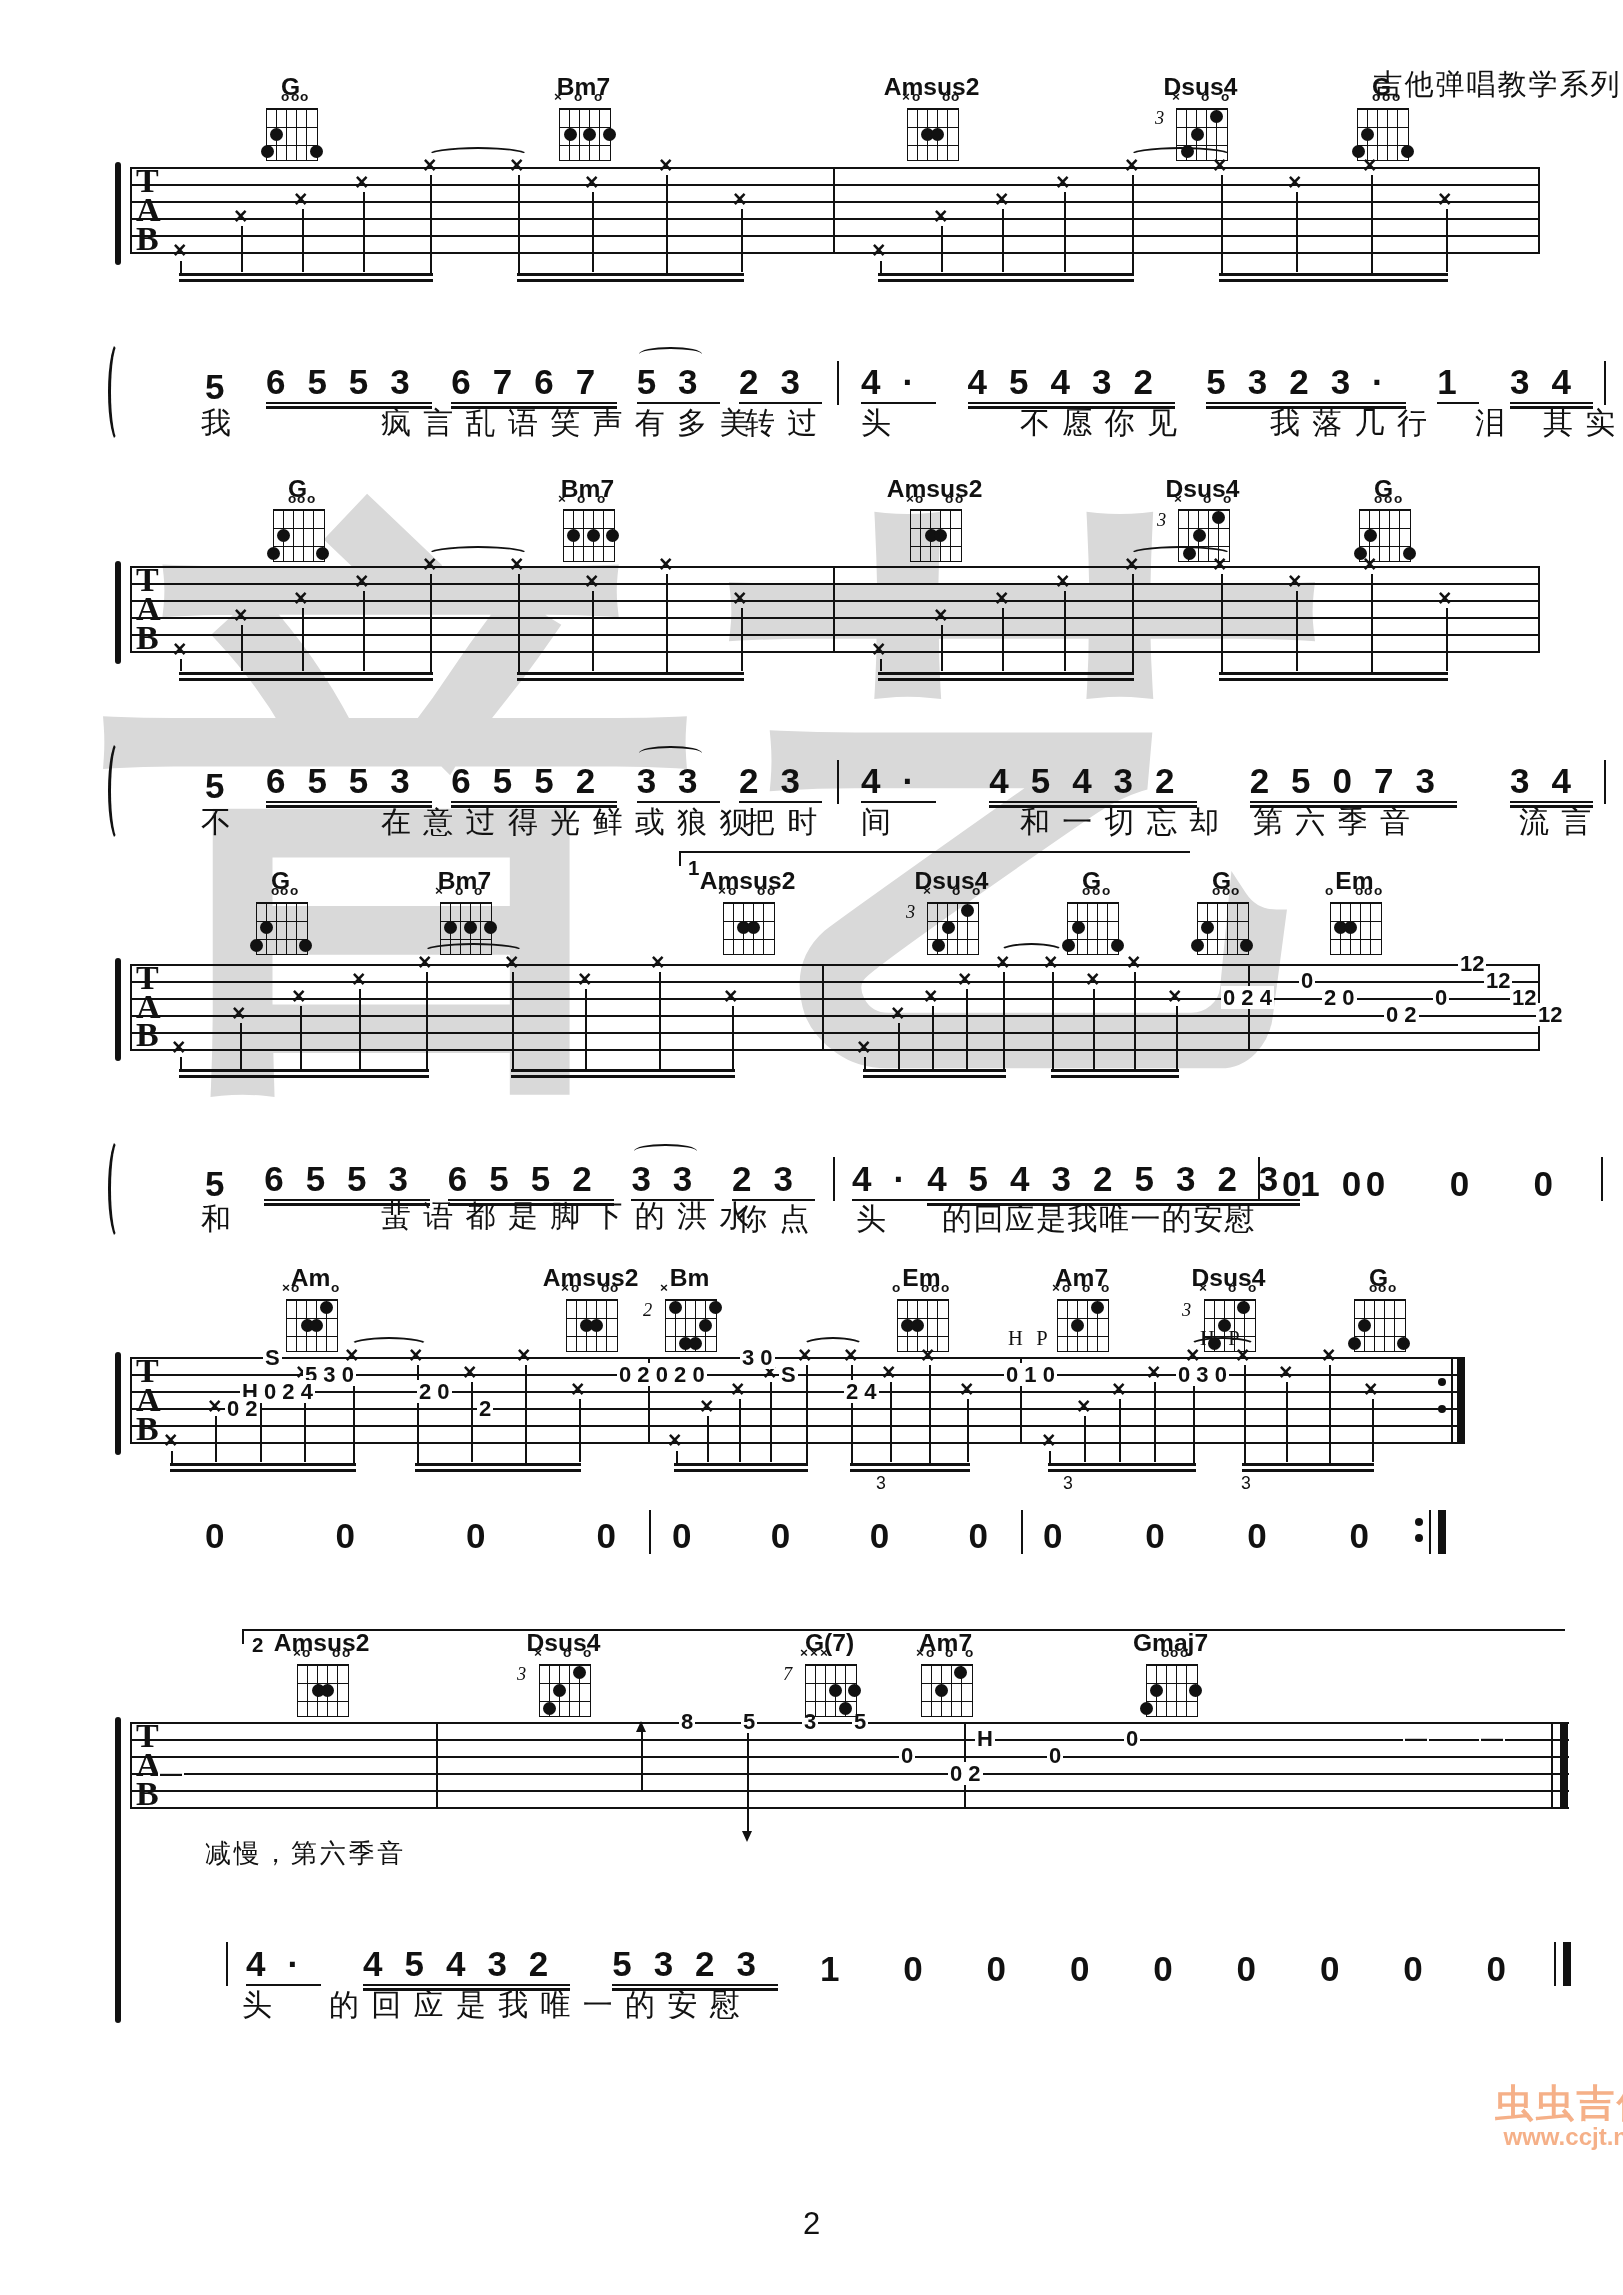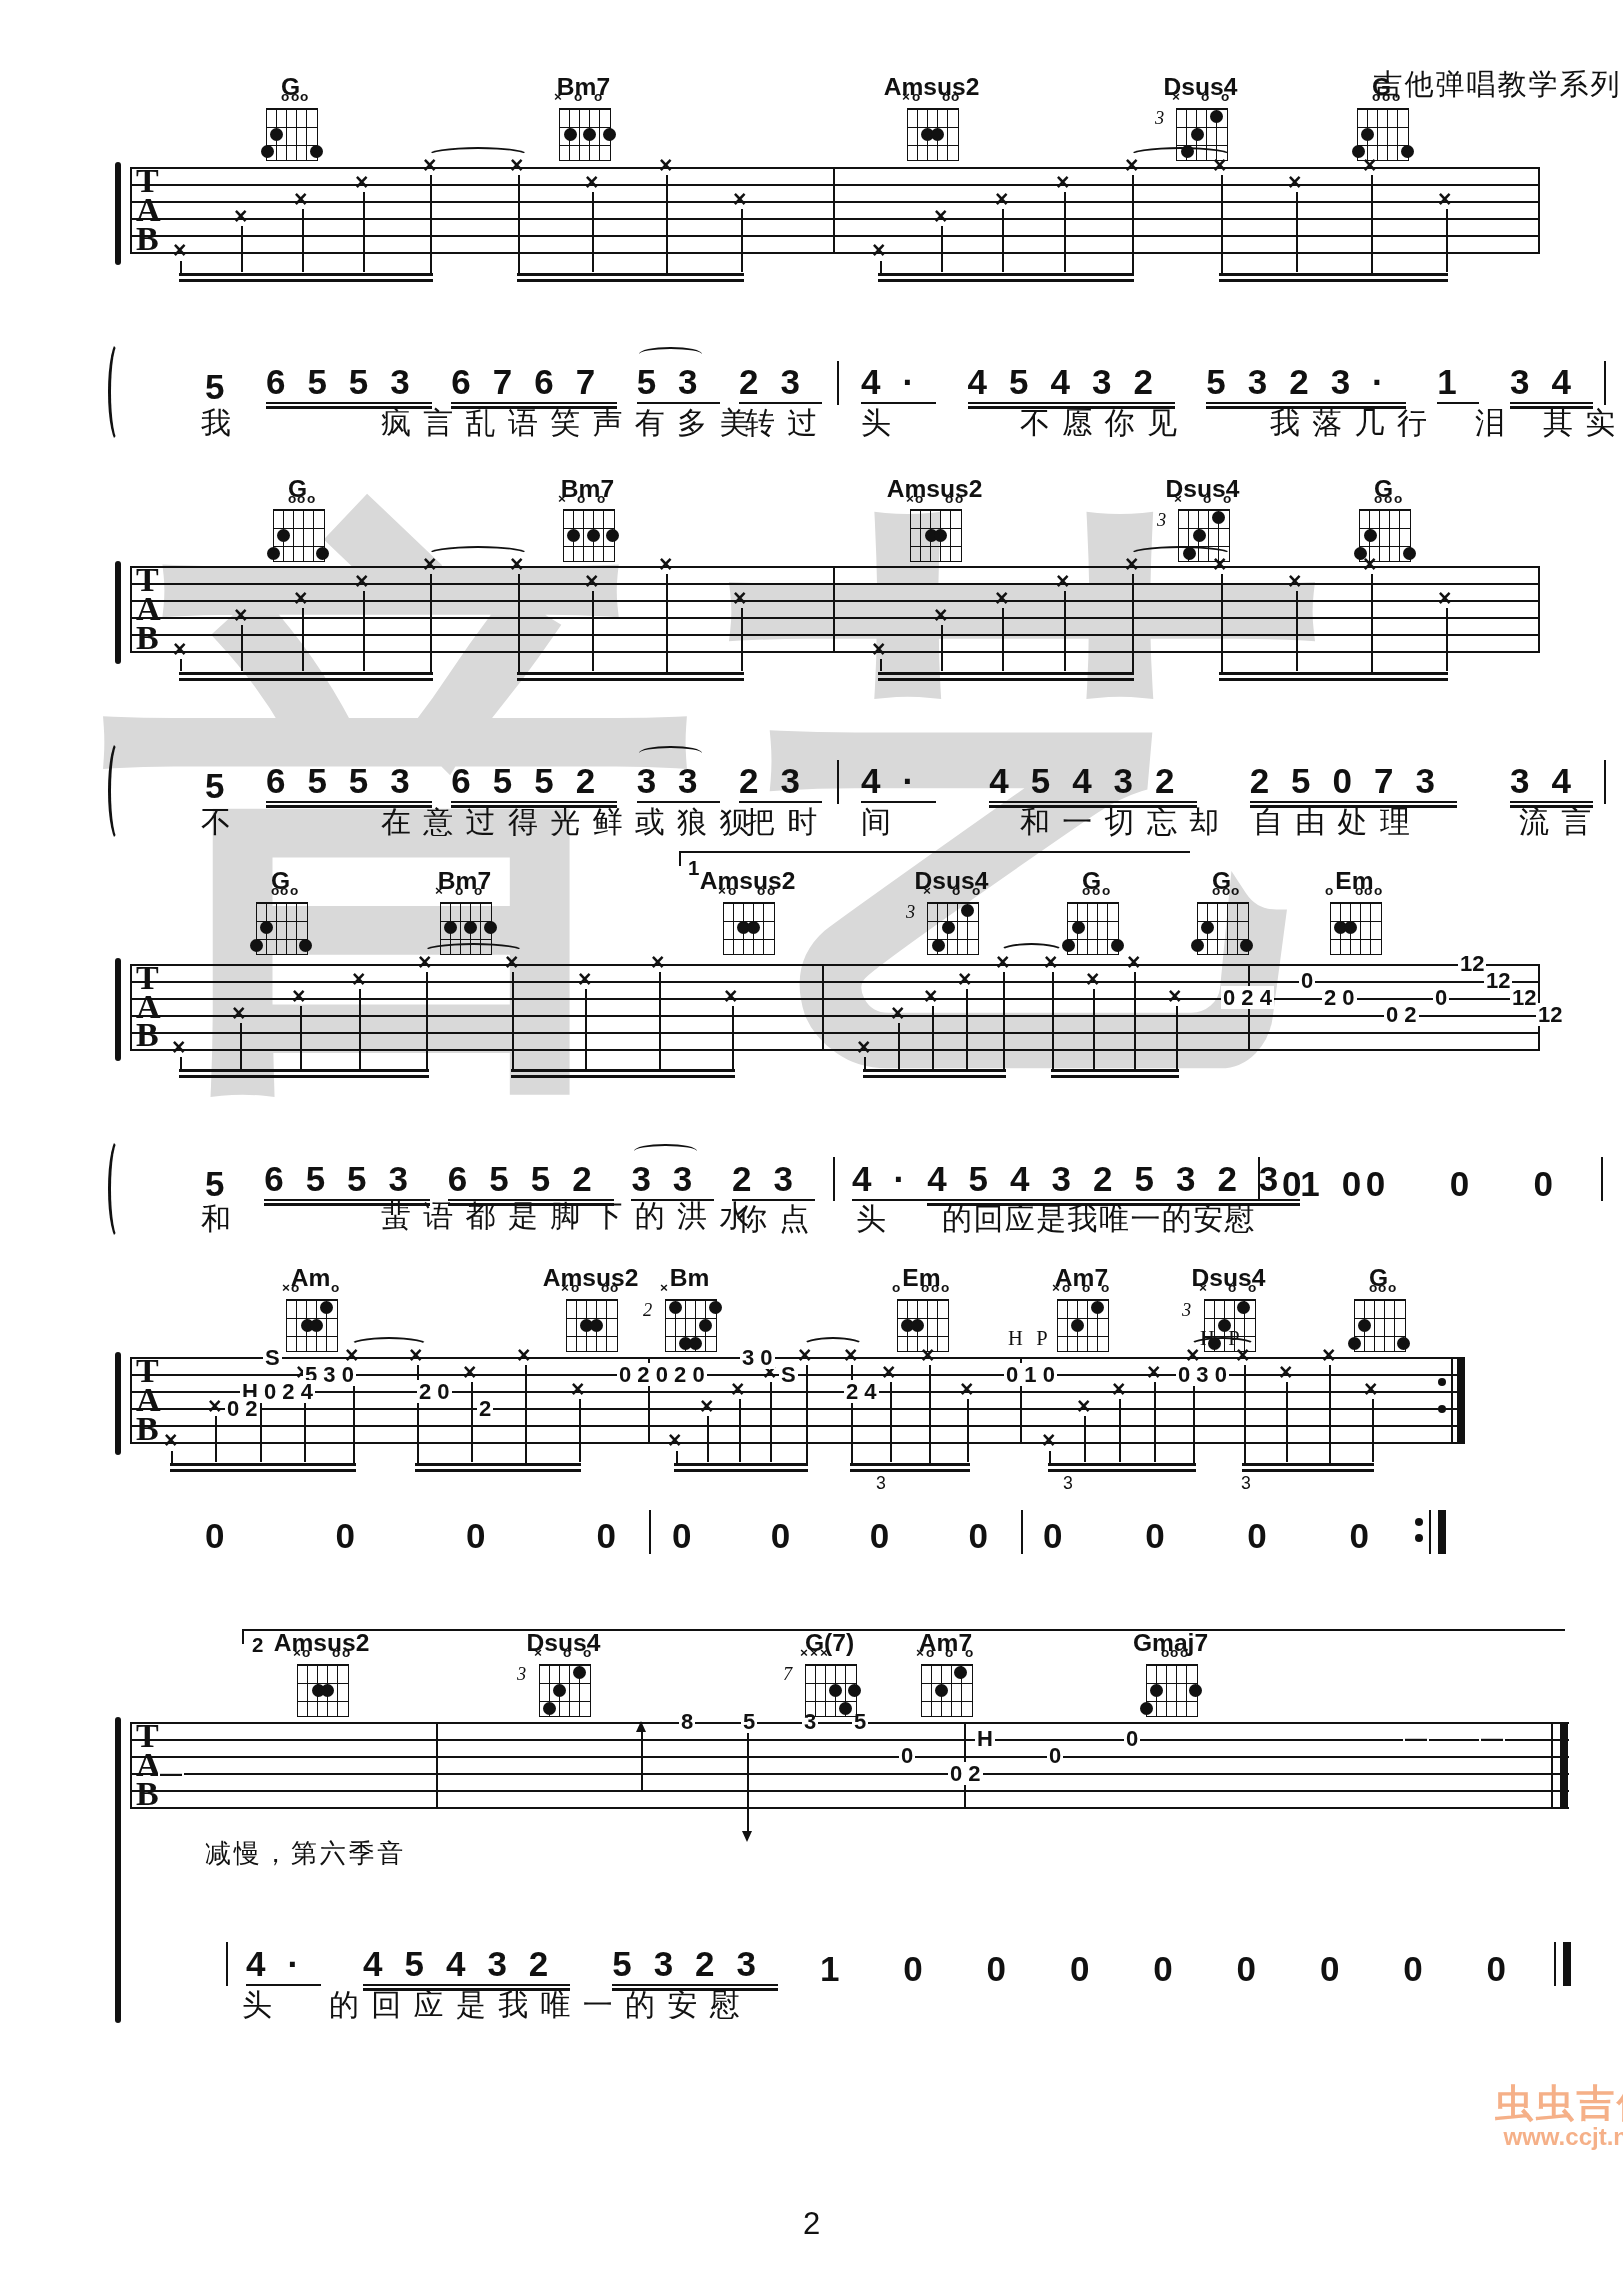--- a/index.html
+++ b/index.html
@@ -369,21 +369,21 @@
         <div class="tok u2">25073</div>
         <div class="tok u2">34</div>
       </div>
       <div class="mbar" style="left: 837px; top: 760px;"></div>
       <div class="mbar" style="left: 1604px; top: 760px;"></div>
       <div class="lyr" style="left: 201px; top: 807px;">不</div>
       <div class="lyr" style="left: 381px; top: 807px;">在意过得光鲜或狼狈</div>
       <div class="lyr" style="left: 745px; top: 807px;">把时</div>
       <div class="lyr" style="left: 861px; top: 807px;">间</div>
       <div class="lyr" style="left: 1020px; top: 807px;">和一切忘却</div>
-      <div class="lyr" style="left: 1253px; top: 807px;">自由处理</div>
+      <div class="lyr" style="left: 1253px; top: 807px;">第六季音</div>
       <div class="lyr" style="left: 1519px; top: 807px;">流言</div>
       <div class="brace" style="left: 115px; top: 958px; height: 103px;"></div>
       <div class="hline" style="left: 130px; top: 964px; width: 1410px;"></div>
       <div class="hline" style="left: 130px; top: 981px; width: 1410px;"></div>
       <div class="hline" style="left: 130px; top: 998px; width: 1410px;"></div>
       <div class="hline" style="left: 130px; top: 1015px; width: 1410px;"></div>
       <div class="hline" style="left: 130px; top: 1032px; width: 1410px;"></div>
       <div class="hline" style="left: 130px; top: 1049px; width: 1410px;"></div>
       <div class="tab-letter" style="left: 136px; top: 961px;">T</div>
       <div class="tab-letter" style="left: 136px; top: 990px;">A</div>

